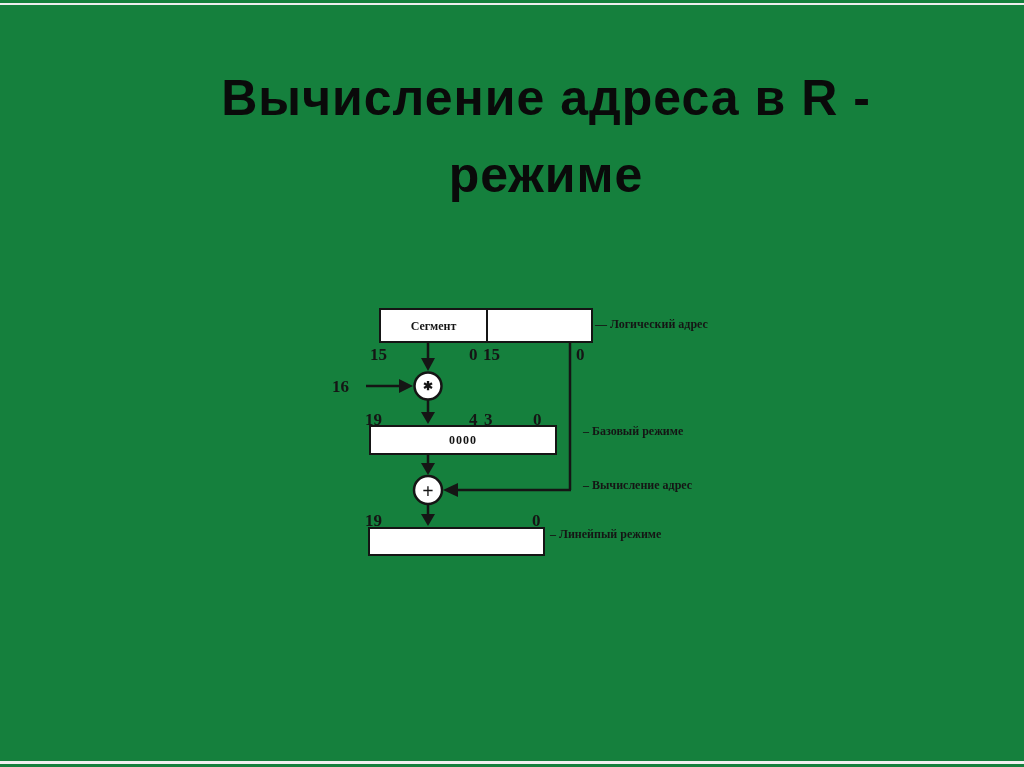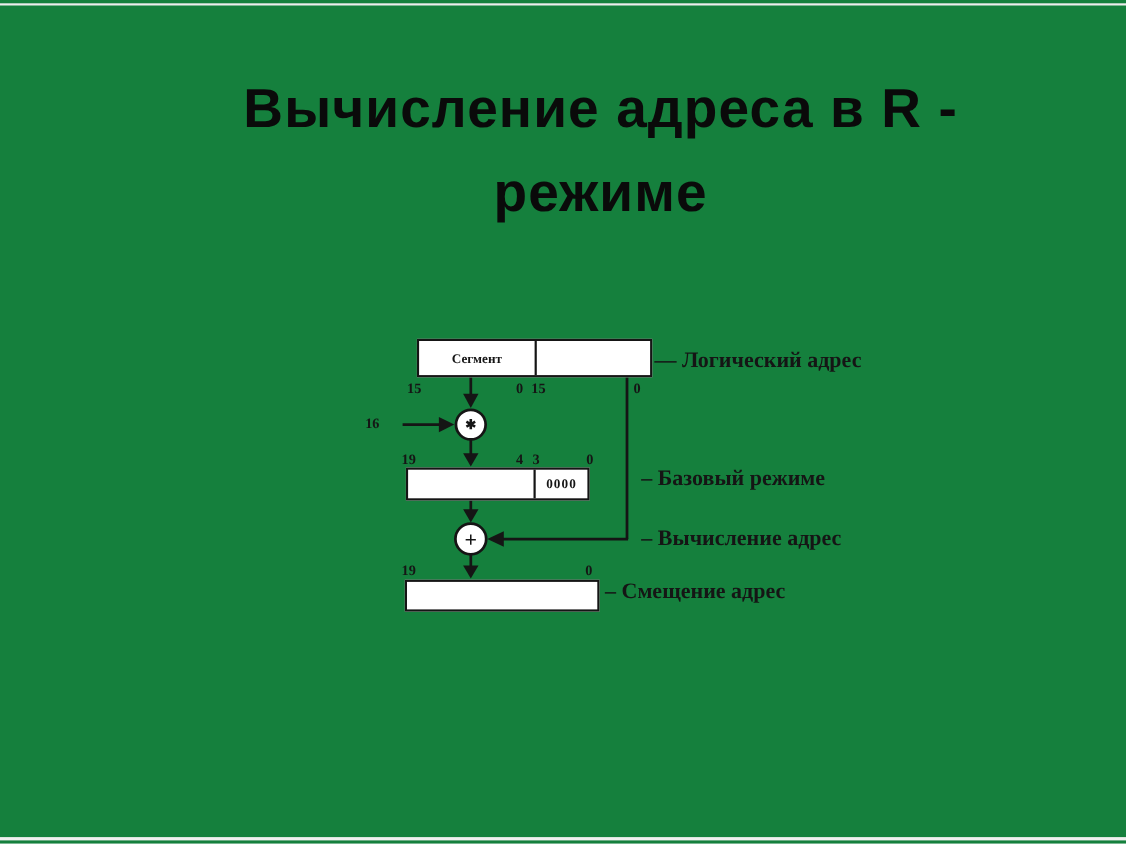--- a/index.html
+++ b/index.html
@@ -32,33 +32,33 @@
     font-family:"Liberation Serif",serif;
     color:#151515;
   }
   #connectors{position:absolute;left:0;top:0;}
   #connectors line{stroke:#151515;stroke-width:2.5;}
   #connectors polygon{fill:#151515;}
   #connectors circle{fill:#ffffff;stroke:#151515;stroke-width:2.5;}
 
   .dbox{position:absolute;border:2px solid #151515;background:#ffffff;display:flex;box-sizing:border-box;}
   #box-logical{left:49px;top:8px;width:214px;height:35px;}
-  #box-base{left:39px;top:125px;width:167px;height:30px;}
+  #box-base{left:39px;top:125px;width:188px;height:30px;flex-direction:column;}
   #box-linear{left:38px;top:227px;width:177px;height:29px;}
 
   .cell{display:flex;align-items:center;justify-content:center;
         font-weight:700;font-size:12px;line-height:1;}
   .cell.divided{border-right:2px solid #151515;}
   #cell-segment{width:105px;}
   #cell-offset{flex:1;}
   #cell-base-left{width:114px;}
   #cell-base-zeros{flex:1;letter-spacing:1px;}
 
-  .bit{position:absolute;font-weight:700;font-size:13px;line-height:1;white-space:nowrap;}
-  .annot{position:absolute;font-weight:700;font-size:20px;line-height:1;white-space:nowrap;}
+  .bit{position:absolute;font-weight:700;font-size:17px;line-height:1;white-space:nowrap;}
+  .annot{position:absolute;font-weight:700;font-size:12px;line-height:1;white-space:nowrap;}
   .op{position:absolute;width:20px;text-align:center;font-weight:700;line-height:1;}
   #mult-op{left:88px;top:80px;font-size:12px;}
   #plus-op{left:88px;top:181px;font-size:20px;}
   #operand-16{left:2px;top:78px;}
 </style>
 </head>
 <body>
 
 <div id="slide">
   <div id="hairline-top" class="hairline"></div>
@@ -118,16 +118,16 @@
       <div id="cell-base-zeros" class="cell">0000</div>
     </div>
     <span class="annot" style="left:253px;top:125px;">– Базовый режиме</span>
 
     <span class="op" id="plus-op">+</span>
     <span class="annot" style="left:253px;top:179px;">– Вычисление адрес</span>
 
     <span class="bit" style="left:35px;top:212px;">19</span>
     <span class="bit" style="left:202px;top:212px;">0</span>
     <div id="box-linear" class="dbox"></div>
-    <span class="annot" style="left:220px;top:228px;">– Смещение адрес</span>
+    <span class="annot" style="left:220px;top:228px;">– Линейпый режиме</span>
 
   </div>
 </div>
 
 </body></html>

